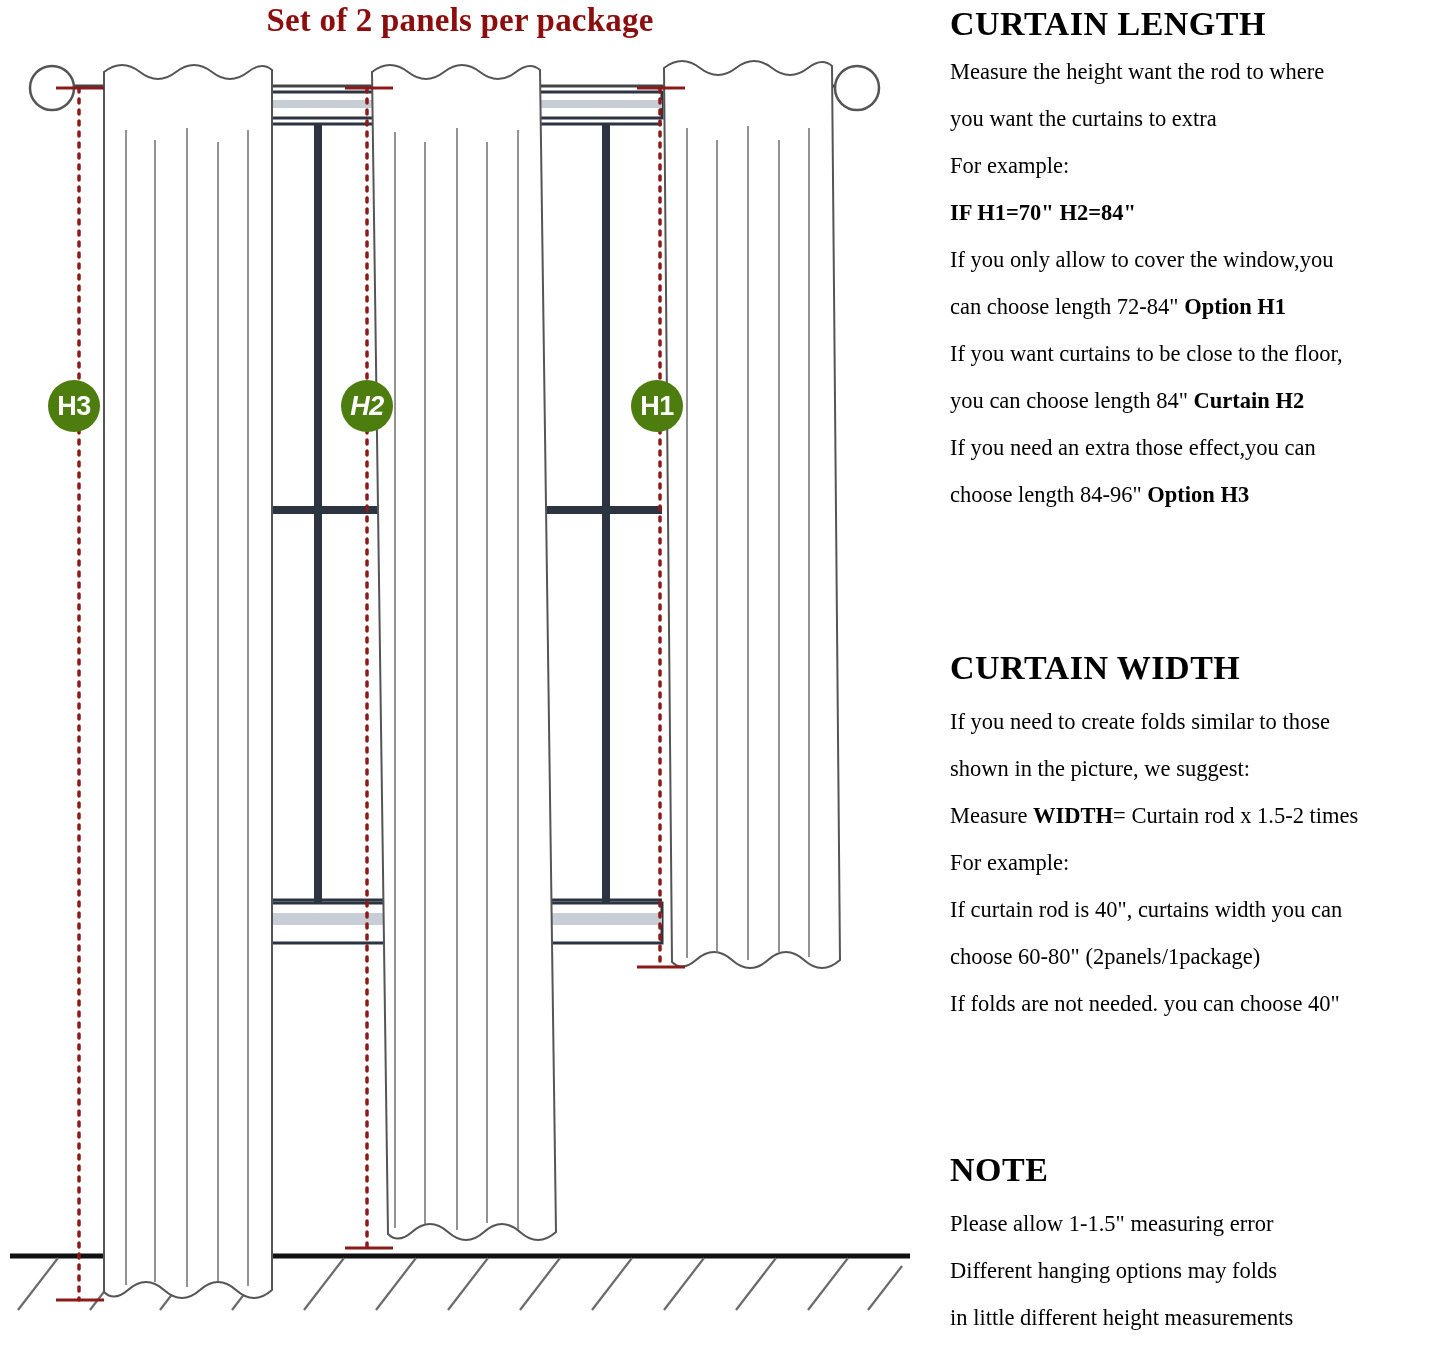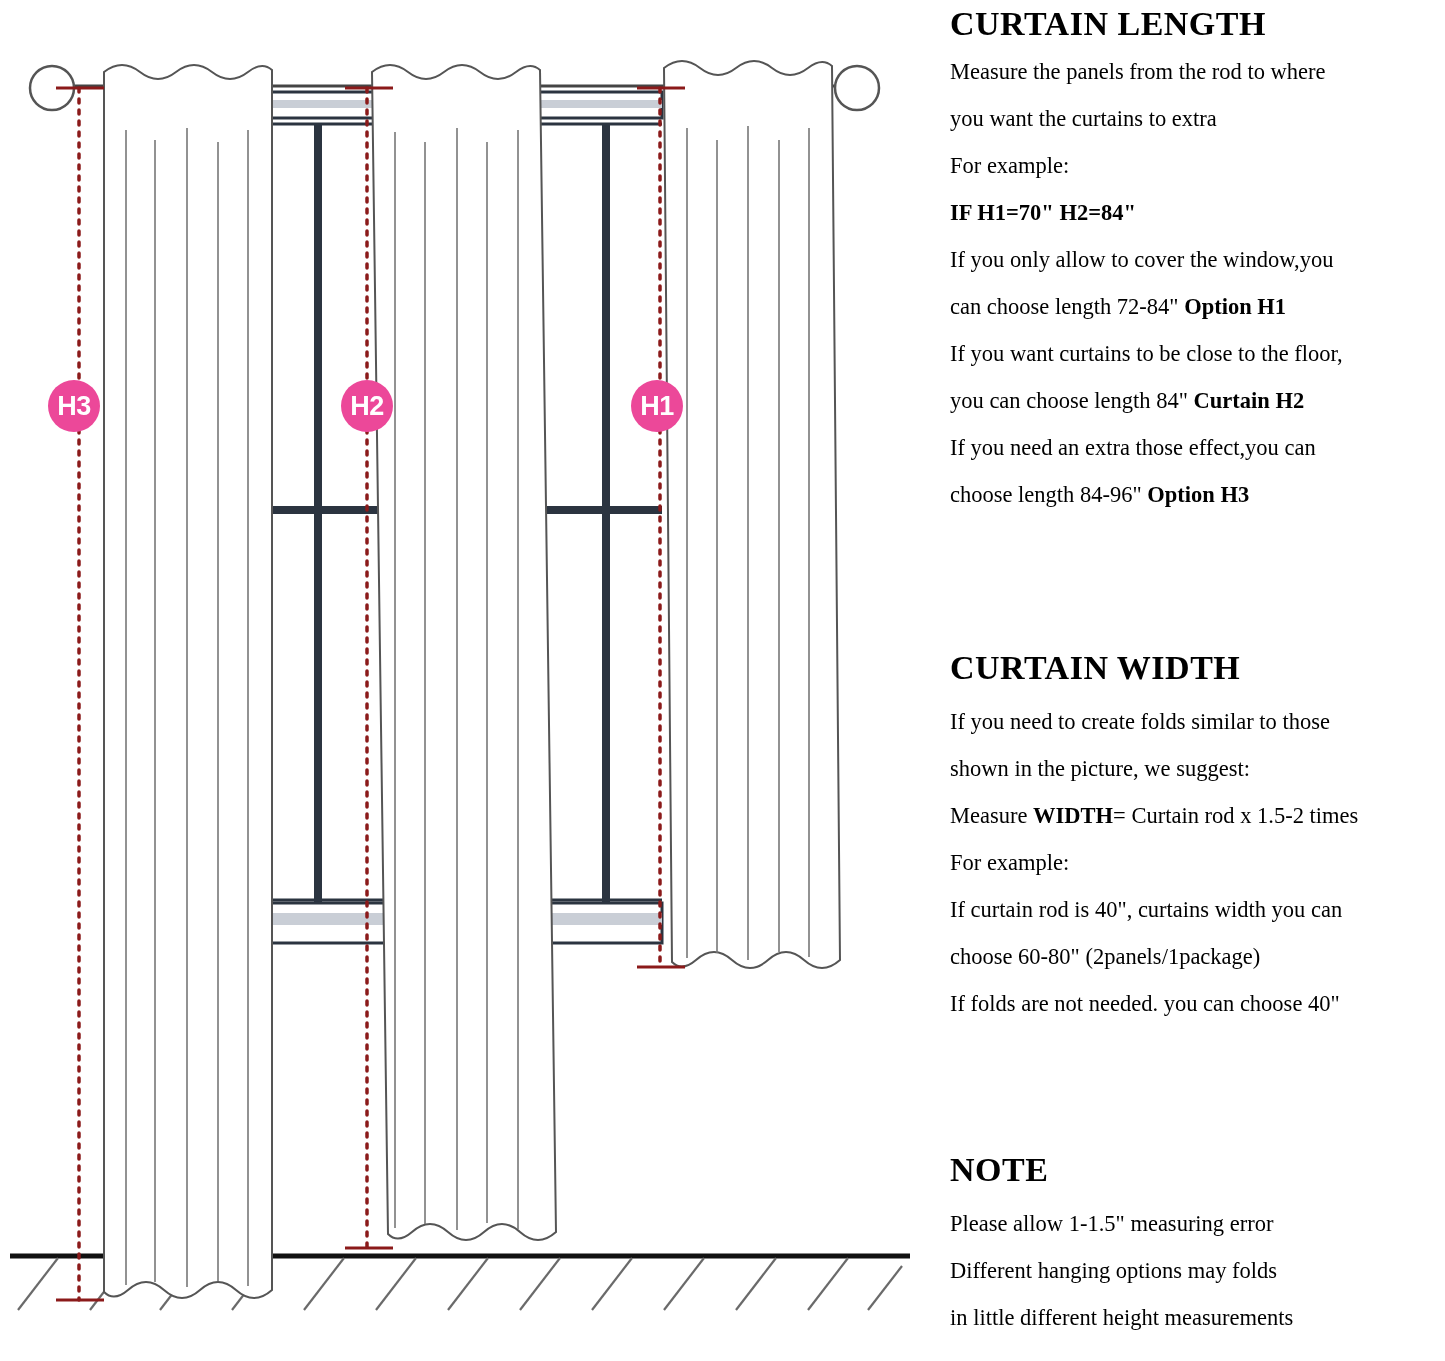--- a/index.html
+++ b/index.html
@@ -40,32 +40,32 @@
     position: absolute;
     left: 0;
     top: 0;
   }
 
   .marker-badge {
     position: absolute;
     width: 52px;
     height: 52px;
     border-radius: 50%;
-    background: #ec4899;
+    background: #4d7c0f;
     color: #ffffff;
     font-family: "Liberation Sans", sans-serif;
     font-weight: bold;
     font-size: 27px;
     display: flex;
     align-items: center;
     justify-content: center;
     letter-spacing: -0.5px;
   }
   #badge-h3 { left: 48px;  top: 380px; }
-  #badge-h2 { left: 341px; top: 380px; }
+  #badge-h2 { left: 341px; top: 380px; font-style: italic; }
   #badge-h1 { left: 631px; top: 380px; }
 
   
   #text-panel {
     position: absolute;
     left: 940px;
     top: 0;
     width: 505px;
     height: 1136px;
   }
@@ -89,20 +89,21 @@
   #sec-width  { position: absolute; left: 10px; top: 638px; width: 500px; }
   #sec-width .section-heading { line-height: 60px; }
   #sec-note   { position: absolute; left: 10px; top: 1140px; width: 500px; }
   #sec-note .section-heading { line-height: 60px; }
 </style>
 </head>
 <body>
 
 <div id="diagram-panel">
 
+  <div id="diagram-title">Set of 2 panels per package</div>
 
   <svg id="diagram-svg" width="920" height="1361" viewBox="0 0 920 1361">
 
     <g>
       <line x1="62" y1="86" x2="845" y2="86" stroke="#444" stroke-width="3"></line>
       <circle cx="52" cy="88" r="22" fill="#ffffff" stroke="#555" stroke-width="2.5"></circle>
       <circle cx="857" cy="88" r="22" fill="#ffffff" stroke="#555" stroke-width="2.5"></circle>
     </g>
 
     <g>
@@ -204,21 +205,21 @@
   <div class="marker-badge" id="badge-h3">H3</div>
   <div class="marker-badge" id="badge-h2">H2</div>
   <div class="marker-badge" id="badge-h1">H1</div>
 </div>
 
 <div id="text-panel">
 
   <div id="sec-length">
     <div class="section-heading">CURTAIN LENGTH</div>
     <div class="section-body">
-        <div class="body-line"><span>Measure the panels from the rod to where</span></div>
+        <div class="body-line"><span>Measure the height want the rod to where</span></div>
         <div class="body-line"><span>you want the curtains to extra</span></div>
         <div class="body-line"><span>For example:</span></div>
         <div class="body-line"><b>IF H1=70"  H2=84"</b></div>
         <div class="body-line"><span>If you only allow to cover the window,you</span></div>
         <div class="body-line"><span>can choose length 72-84" </span><b>Option H1</b></div>
         <div class="body-line"><span>If you want curtains to be close to the floor,</span></div>
         <div class="body-line"><span>you can choose length 84" </span><b>Curtain H2</b></div>
         <div class="body-line"><span>If you need an extra those effect,you can</span></div>
         <div class="body-line"><span>choose length 84-96" </span><b>Option H3</b></div>
       </div>

